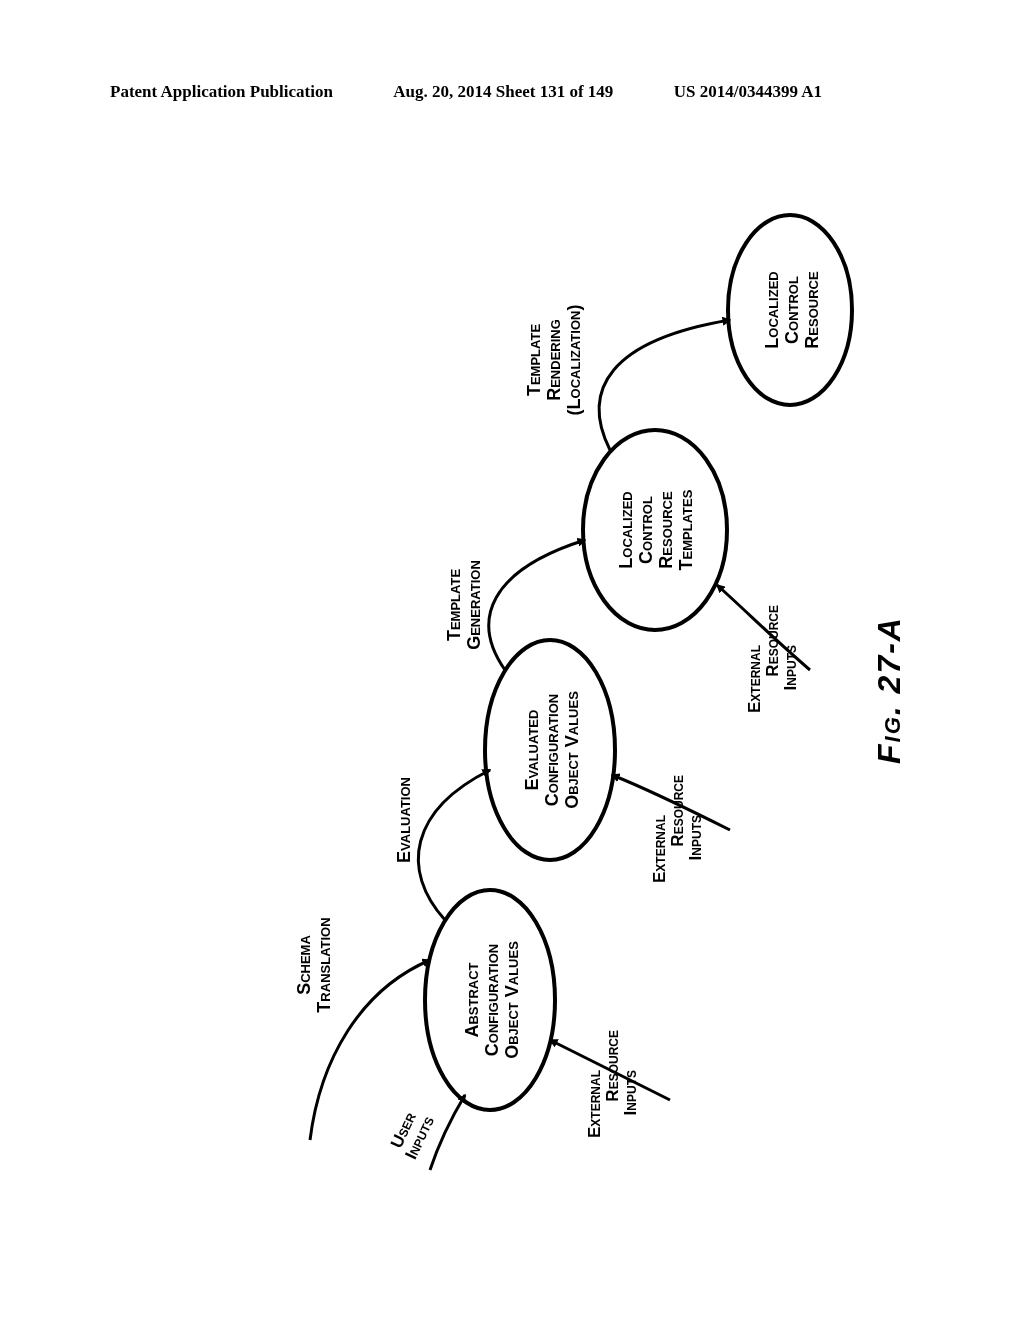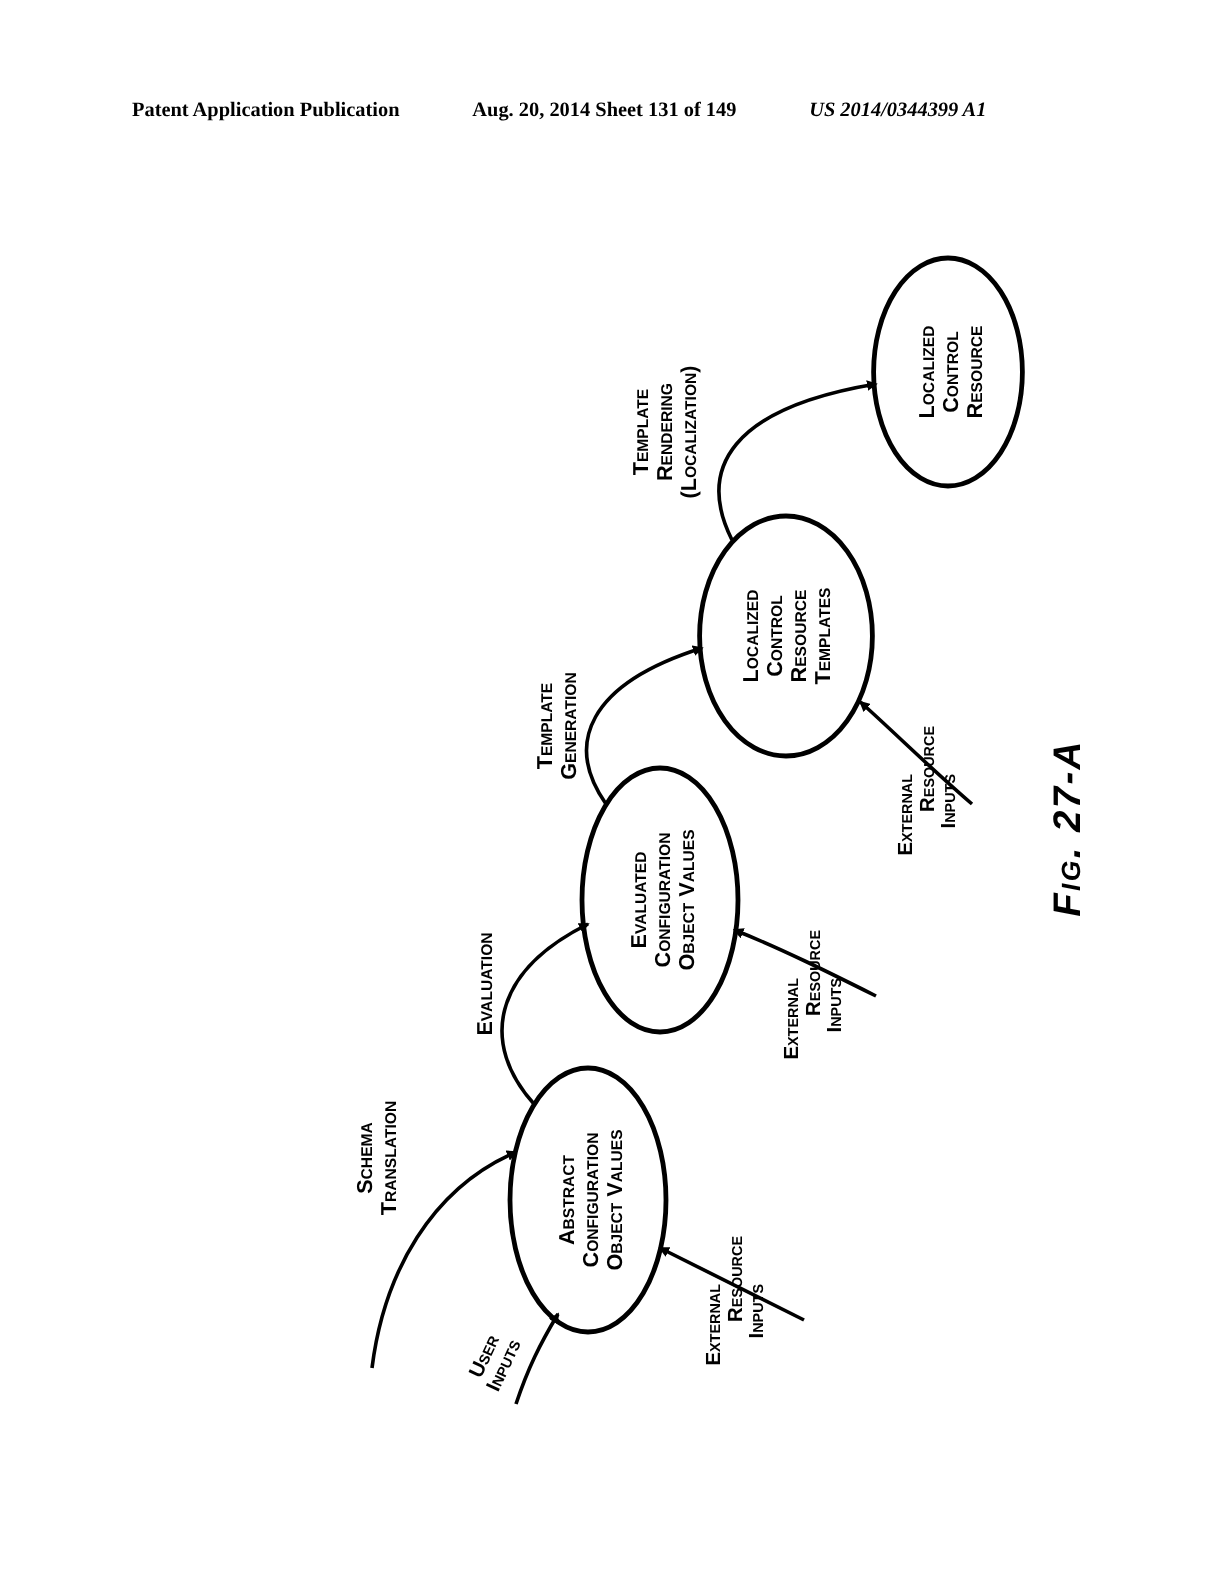--- a/index.html
+++ b/index.html
@@ -21,21 +21,20 @@
     top: 82px;
     left: 110px;
     right: 84px;
     display: flex;
     justify-content: space-between;
     font-size: 17px;
     font-weight: bold;
   }
   .header-right {
     white-space: nowrap;
-    font-style: italic;
   }
   .diagram {
     position: absolute;
     left: 110px;
     top: 190px;
     width: 820px;
     height: 1000px;
   }
   .diagram svg {
     width: 820px;

